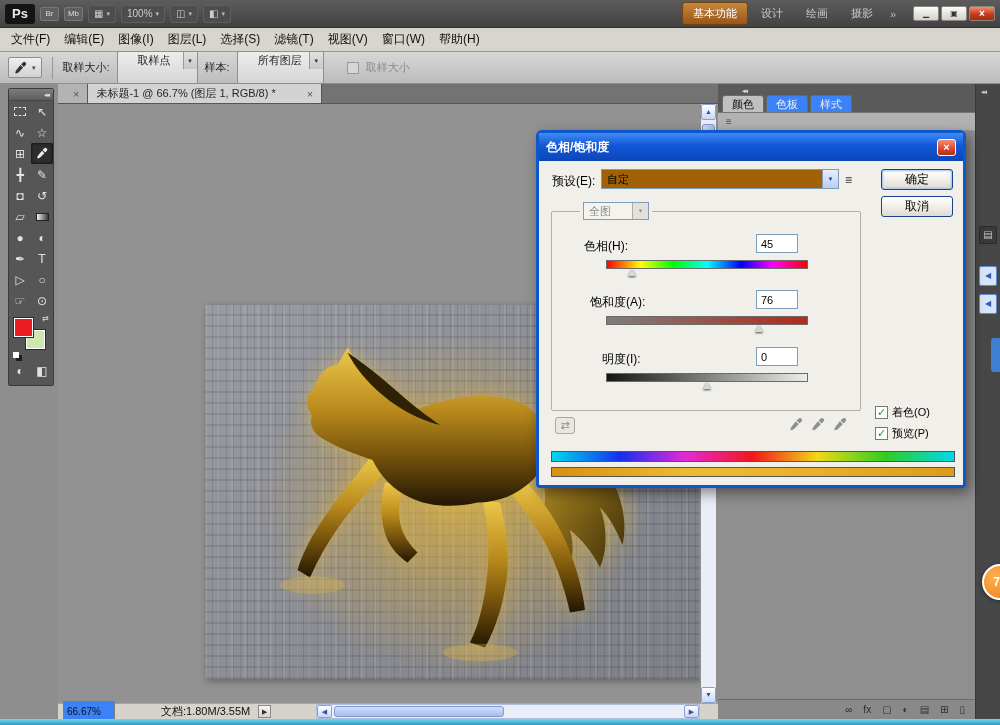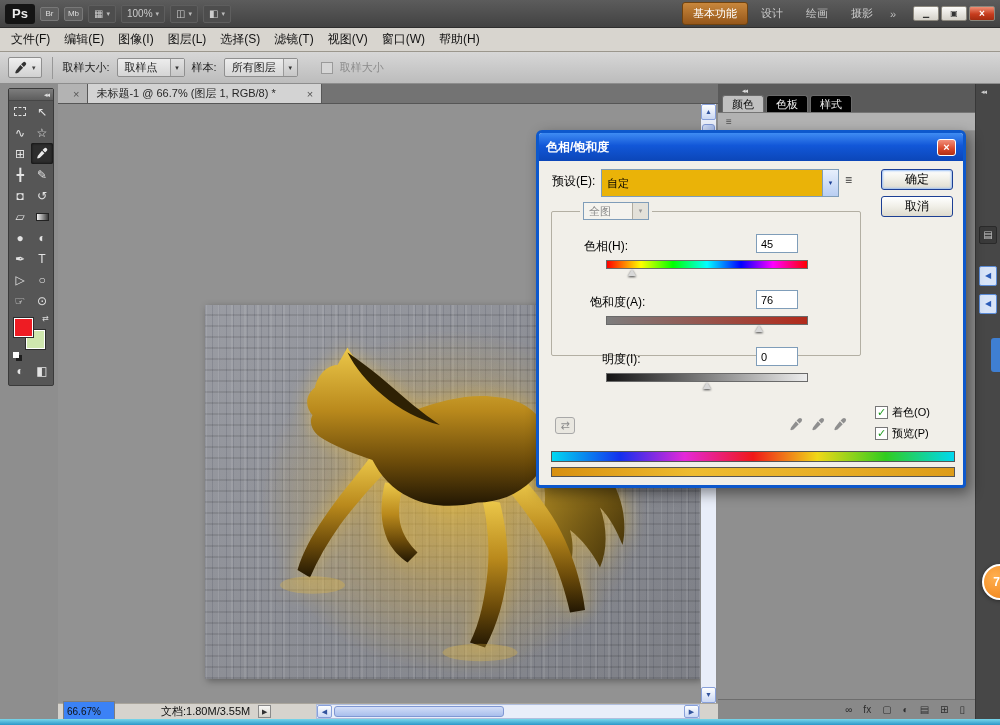--- a/index.html
+++ b/index.html
@@ -24,21 +24,21 @@
   .menubar{position:absolute;left:0;top:28px;width:1000px;height:24px;background:#d8d5cf;border-bottom:1px solid #9b978d;display:flex;align-items:center;padding-left:4px;}
   .menu-item{padding:3px 7px;font-size:12px;color:#111;}
 
   
   .optionsbar{position:absolute;left:0;top:52px;width:1000px;height:32px;background:linear-gradient(#d7d7d7,#bcbcbc);border-bottom:1px solid #8d8d8d;display:flex;align-items:center;gap:7px;padding-left:8px;}
   .tool-preset{display:flex;align-items:center;gap:4px;background:linear-gradient(#f0f0f0,#d1d1d1);border:1px solid #8f8f8f;border-radius:2px;padding:2px 5px;height:21px;}
   .tool-preset .caret{font-size:7px;color:#444;}
   .opt-sep{width:1px;height:22px;background:#979797;margin:0 3px;}
   .opt-label{font-size:11px;color:#1c1c1c;}
   .opt-label.dis{color:#8b8b8b;}
-  .opt-dd{display:flex;align-items:flex-start;height:19px;border:1px solid #8f8f8f;background:linear-gradient(#ededed,#d5d5d5);font-size:11px;color:#222;border-radius:2px;}
+  .opt-dd{display:flex;align-items:flex-start;height:33px;border:1px solid #8f8f8f;background:linear-gradient(#ededed,#d5d5d5);font-size:11px;color:#222;border-radius:2px;padding-left:13px;}
   .opt-dd .val{padding:1px 7px;display:flex;align-items:center;min-width:52px;}
   .opt-dd .dd-btn{width:14px;border-left:1px solid #9a9a9a;text-align:center;font-size:7px;color:#333;line-height:17px;background:linear-gradient(#e2e2e2,#c7c7c7);}
   .cb-box{width:12px;height:12px;border:1px solid #9a9a9a;background:#d6d6d6;margin-left:16px;}
 
   
   .dock-left{position:absolute;left:0;top:84px;width:58px;bottom:6px;background:#8e8e8e;}
   .tools-panel{position:absolute;left:8px;top:4px;width:46px;background:#565656;border:1px solid #3a3a3a;border-radius:2px;padding-bottom:4px;}
   .tools-header{height:12px;background:linear-gradient(#7d7d7d,#5d5d5d);color:#ddd;font-size:7px;text-align:right;padding-right:4px;line-height:12px;letter-spacing:-1px;border-bottom:1px solid #464646;}
   .tools-grid,.tools-extra{display:grid;grid-template-columns:22px 22px;justify-content:center;}
   .tool{height:21px;display:flex;align-items:center;justify-content:center;color:#e3e3e3;font-size:12px;}
@@ -74,50 +74,50 @@
   .status-play{margin-left:8px;width:13px;height:13px;background:linear-gradient(#f7f7f5,#d7d4cc);border:1px solid #8a8a8a;font-size:7px;text-align:center;line-height:11px;color:#333;}
   .hscroll{position:absolute;left:258px;top:0;width:384px;height:15px;background:#e9eef9;border:1px solid #b0bede;}
   .hscroll .sbtn{height:13px;line-height:12px;}
   .hscroll .sbtn.right{left:auto;right:0;}
   .hthumb{position:absolute;left:17px;top:1px;width:170px;height:11px;background:linear-gradient(#d2def8,#a9beec);border:1px solid #7f97d4;border-radius:3px;}
 
   
   .dock-right{position:absolute;left:718px;top:84px;width:282px;bottom:6px;background:#5a5a5a;}
   .dock-collapse{position:absolute;left:24px;top:3px;color:#ddd;font-size:7px;letter-spacing:-1px;}
   .panel-tabs{position:absolute;left:4px;top:11px;display:flex;}
-  .ptab{padding:1px 9px;font-size:11px;background:#000000;color:#eee;border:1px solid #6a6a6a;border-bottom:none;border-radius:3px 3px 0 0;margin-right:2px;}
+  .ptab{padding:1px 9px;font-size:11px;background:#3b82f6;color:#eee;border:1px solid #6a6a6a;border-bottom:none;border-radius:3px 3px 0 0;margin-right:2px;}
   .ptab.active{background:#c0c0c0;color:#111;}
   .panel-body{position:absolute;left:0;top:28px;width:257px;bottom:20px;background:#8f8f8f;border-top:1px solid #757575;}
   .panel-topstrip{height:18px;background:#b2b2b2;display:flex;align-items:center;padding-left:8px;color:#4e4e4e;font-size:10px;border-bottom:1px solid #9a9a9a;}
   .icon-strip{position:absolute;right:0;top:0;width:25px;bottom:0;background:#474747;border-left:1px solid #383838;}
   .strip-collapse{position:absolute;top:4px;left:5px;color:#ccc;font-size:7px;letter-spacing:-1px;}
   .strip-icon{position:absolute;left:3px;top:142px;width:18px;height:18px;background:#3a3a3a;border:1px solid #2a2a2a;color:#c8c8c8;font-size:10px;text-align:center;line-height:16px;border-radius:2px;}
   .strip-exp{position:absolute;left:3px;width:18px;height:20px;background:#d8e4f8;border:1px solid #5b8cd8;color:#2c5cb8;font-size:8px;text-align:center;line-height:18px;border-radius:2px;}
   .strip-tab{position:absolute;right:0;top:254px;width:9px;height:34px;background:#3f7fd2;border-radius:3px 0 0 3px;}
   .badge{position:absolute;left:264px;top:480px;width:36px;height:36px;border-radius:50%;background:radial-gradient(circle at 35% 35%,#ffb050,#ee7d12);border:2px solid #fff;color:#fff;font-size:12px;font-weight:bold;display:flex;align-items:center;justify-content:center;z-index:6;box-shadow:0 1px 4px rgba(0,0,0,.4);}
   .layers-footer{position:absolute;left:0;bottom:0;width:257px;height:20px;background:#898989;border-top:1px solid #6d6d6d;display:flex;align-items:center;justify-content:flex-end;gap:11px;padding-right:10px;color:#2e2e2e;font-size:10px;}
 
   .bottombar{position:absolute;left:0;top:719px;width:1000px;height:6px;background:linear-gradient(#79d6ea,#2b97c9);z-index:8;}
 
   
   .dialog{position:absolute;left:536px;top:130px;width:430px;height:358px;background:#f1efe9;border:3px solid #0d58cc;border-radius:6px 6px 4px 4px;box-shadow:4px 5px 14px rgba(0,0,0,.45);z-index:40;}
   .dlg-title{height:22px;background:linear-gradient(#3f8cf3,#1257d8 45%,#0b46b8);border-radius:3px 3px 0 0;color:#fff;font-weight:bold;font-size:12px;display:flex;align-items:center;padding:14px 7px;}
   .dlg-close{margin-left:auto;width:19px;height:17px;background:linear-gradient(#f2907c,#d8472a 60%,#b02f15);border:1px solid #fff;border-radius:3px;color:#fff;text-align:center;line-height:15px;font-size:11px;font-weight:bold;}
   .dlg-body{position:absolute;left:0;right:0;top:22px;bottom:0;border-radius:25px;}
   .dlg-label{position:absolute;font-size:12px;color:#000;white-space:nowrap;}
-  .xp-combo{position:absolute;height:28px;background:#eab308;border:1px solid #7f9db9;display:flex;align-items:stretch;}
+  .xp-combo{position:absolute;height:20px;background:#a16207;border:1px solid #7f9db9;display:flex;align-items:stretch;}
   .combo-val{flex:1;font-size:11px;padding:2px 5px;color:#000;white-space:nowrap;display:flex;align-items:center;}
   .combo-btn{width:16px;background:linear-gradient(#e7effc,#b9cef2);border-left:1px solid #7f9db9;font-size:7px;color:#1c3f94;display:flex;align-items:center;justify-content:center;}
   .xp-combo.dis{background:#f4f3ee;}
   .xp-combo.dis .combo-val{color:#8a8a8a;}
   .xp-combo.dis .combo-btn{background:#e3e1d9;color:#999;border-left-color:#b0aca0;}
   .preset-menu{position:absolute;left:306px;top:18px;font-size:12px;color:#333;}
   .xp-btn{position:absolute;left:342px;width:72px;height:21px;border:1px solid #1c3f94;border-radius:3px;background:linear-gradient(#ffffff,#f2f1ea 45%,#dedbce);font-size:12px;color:#000;}
   .xp-btn.default{box-shadow:inset 0 0 2px 1px #9cc0f4;}
-  .groupbox{position:absolute;left:12px;top:56px;width:310px;height:145px;border:1px solid #b3afa3;border-radius:2px;}
+  .groupbox{position:absolute;left:12px;top:56px;width:310px;height:200px;border:1px solid #b3afa3;border-radius:2px;}
   .combo-wrap{position:absolute;left:28px;top:-10px;background:#f1efe9;padding:0 3px;}
   .xp-input{position:absolute;width:42px;height:19px;border:1px solid #7f9db9;font-size:11px;padding:0 4px;background:#fff;color:#000;}
   .slider{position:absolute;left:54px;width:202px;height:9px;border:1px solid #6a6a6a;}
   .hue-bar{background:linear-gradient(90deg,#f00,#ff0 17%,#0f0 33%,#0ff 50%,#00f 67%,#f0f 83%,#f00);}
   .sat-bar{background:linear-gradient(90deg,#7d7d7d,#b22a1a);}
   .lig-bar{background:linear-gradient(90deg,#141414,#ededed);}
   .mark{position:absolute;top:8px;width:0;height:0;border-left:4px solid transparent;border-right:4px solid transparent;border-bottom:7px solid #d8d8d8;filter:drop-shadow(0 1px 1px #444);}
   .tat{position:absolute;left:16px;top:262px;width:20px;height:17px;border:1px solid #a8a8a8;border-radius:3px;color:#8e8e8e;font-size:11px;text-align:center;line-height:15px;background:#e9e7e0;}
   .dlg-dropper{position:absolute;width:15px;height:15px;fill:#8f8f8f;}
   .cbrow{position:absolute;left:336px;display:flex;align-items:center;gap:4px;font-size:11px;color:#000;}

